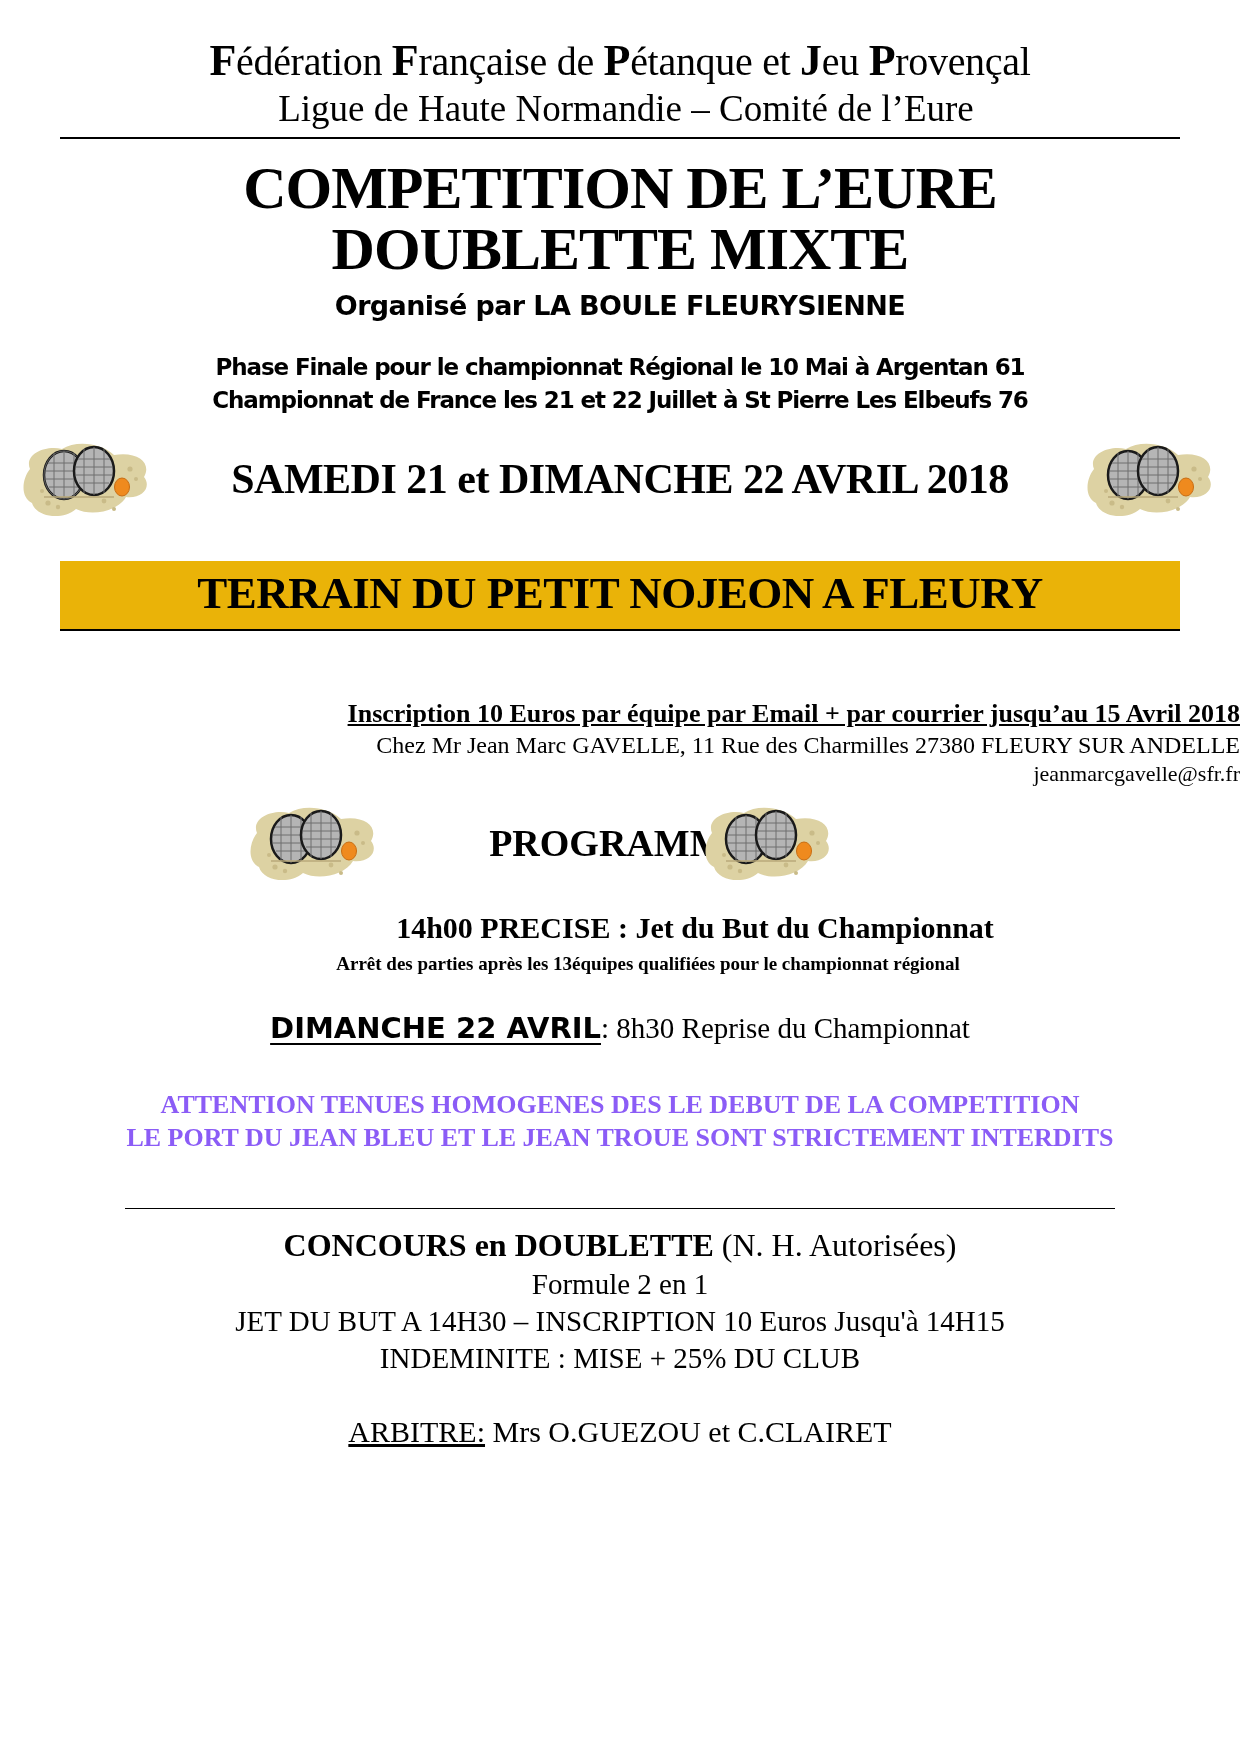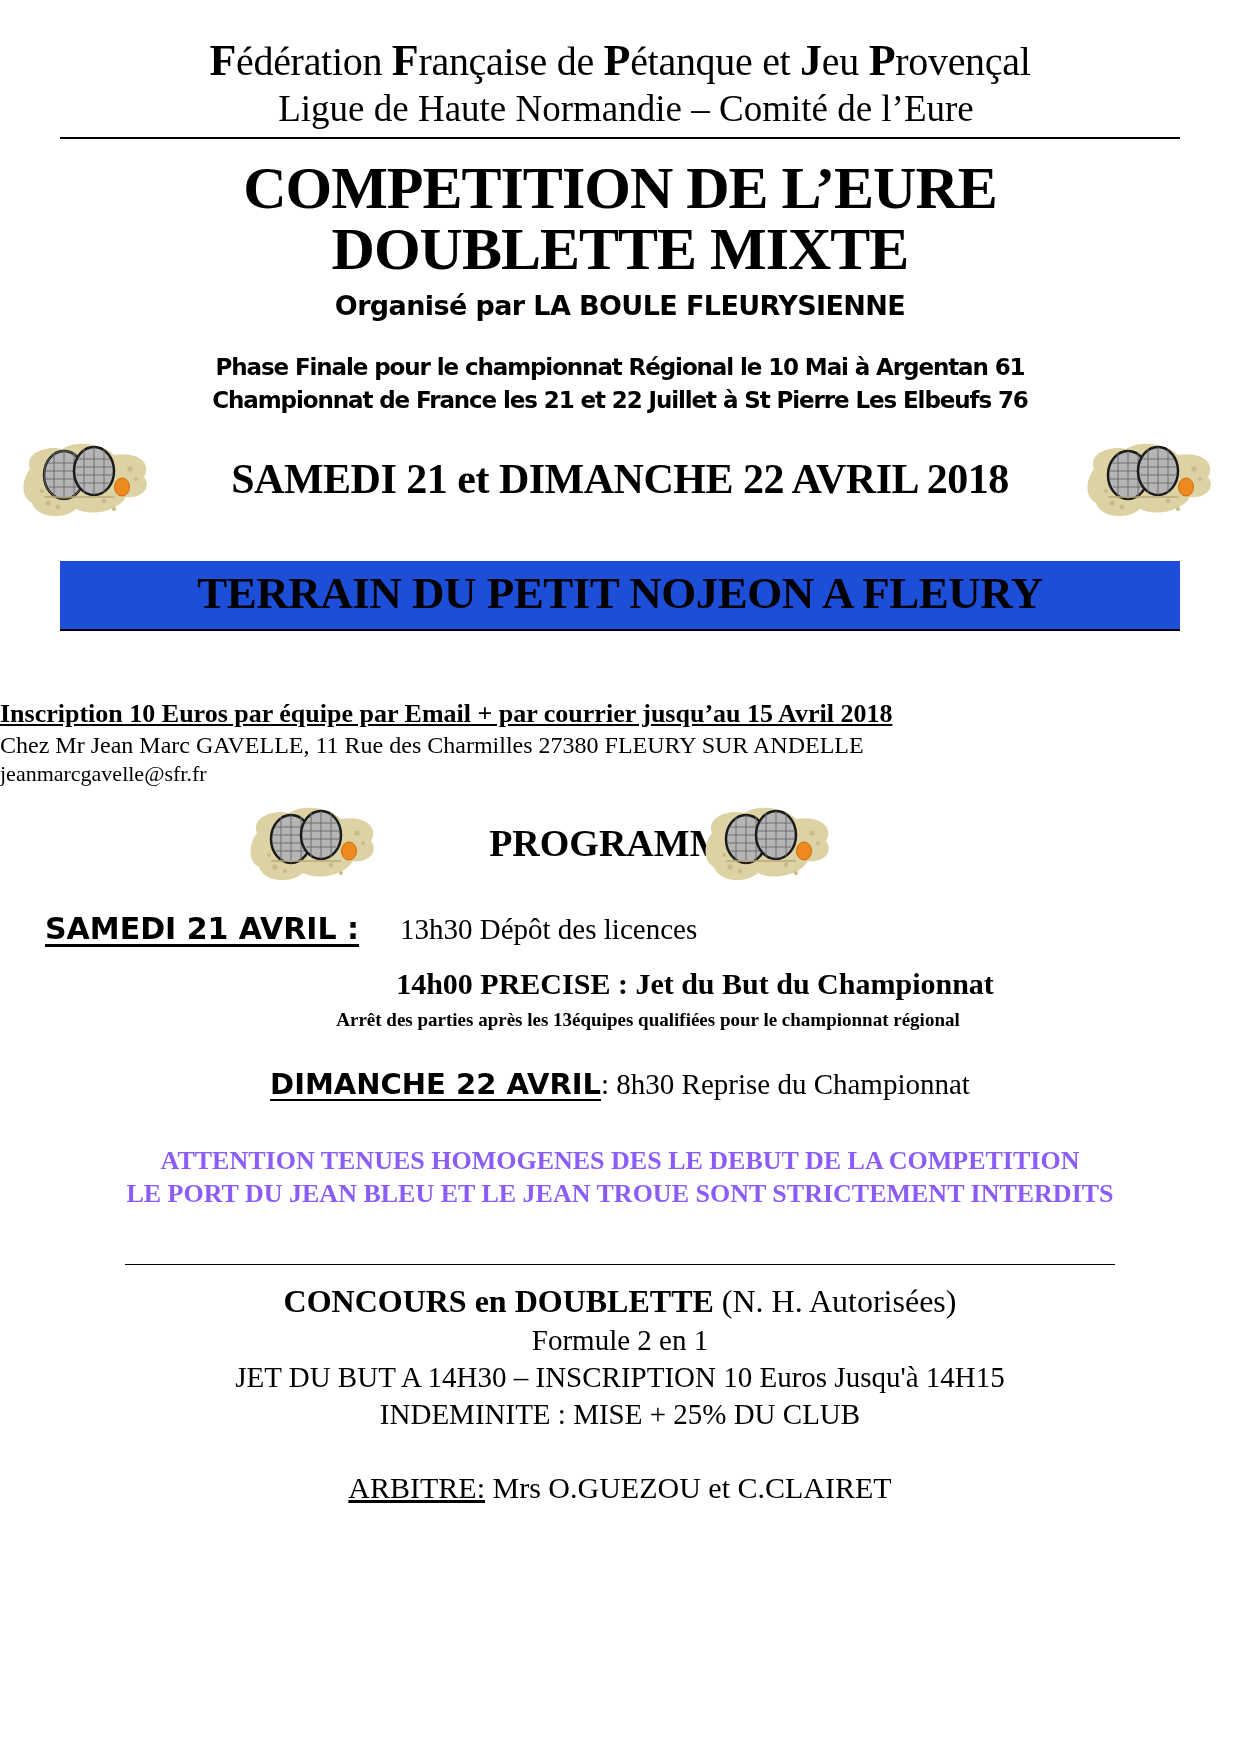--- a/index.html
+++ b/index.html
@@ -49,30 +49,30 @@
     position:absolute;left:0;right:0;top:22px;text-align:center;
     font-size:42px;font-weight:bold;white-space:nowrap;letter-spacing:-0.5px;
   }
 
   
   .boules{position:absolute;width:140px;height:92px;}
   .boules svg{display:block;width:140px;height:92px;}
 
   
   .banner{
-    width:1120px;margin:24px auto 0 auto;background:#1d4ed8;
+    width:1120px;margin:24px auto 0 auto;background:#eab308;
     border-bottom:2px solid #000;
     text-align:center;padding:6px 0 10px 0;
   }
   .banner-text{
     font-size:45px;font-weight:bold;white-space:nowrap;letter-spacing:-0.5px;
   }
 
   
-  .insc-wrap{margin-top:68px;text-align:left;}
+  .insc-wrap{margin-top:68px;text-align:right;}
   .insc-title{
     font-size:26px;font-weight:bold;text-decoration:underline;white-space:nowrap;
   }
   .insc-addr{font-size:24px;margin-top:3px;white-space:nowrap;}
   .insc-mail{font-size:22px;margin-top:2px;}
 
   
   .prog-row{position:relative;height:98px;margin-top:12px;}
   .prog-title{
     position:absolute;left:0;right:0;top:22px;text-align:center;
@@ -277,24 +277,20 @@
             <circle cx="24" cy="56" r="2"></circle>
           <circle cx="96" cy="74" r="2"></circle>
         </g>
         <path d="M26 62 H96" stroke="#b9a97a" stroke-width="1.4" fill="none"></path>
       </svg>
     </div>
 
   </div>
 
   <div class="prog-body">
-    <div class="line-sam">
-      <span class="sam-label">SAMEDI 21 AVRIL :</span>
-      <span class="sam-value">13h30 Dépôt des licences</span>
-    </div>
     <div class="line-precise">14h00 PRECISE : Jet du But du Championnat</div>
     <div class="line-arret">Arrêt des parties après les 13équipes qualifiées pour le championnat régional</div>
     <div class="line-dim">
       <span class="dim-label">DIMANCHE 22 AVRIL</span><span>: 8h30 Reprise du Championnat</span>
     </div>
   </div>
 
   <div class="warn">
     <div>ATTENTION TENUES HOMOGENES DES LE DEBUT DE LA COMPETITION</div>
     <div>LE PORT DU JEAN BLEU ET LE JEAN TROUE SONT STRICTEMENT INTERDITS</div>

